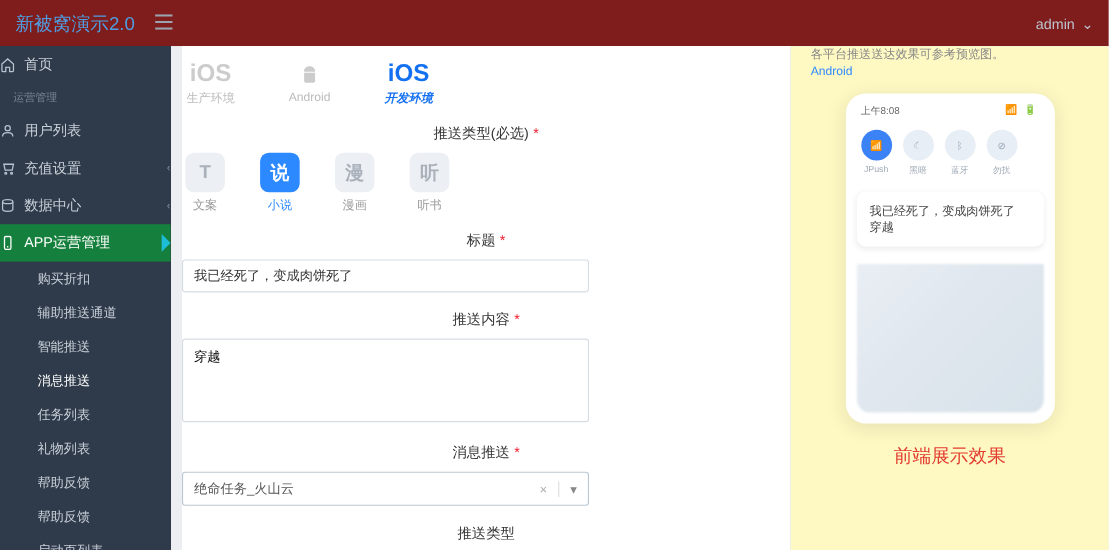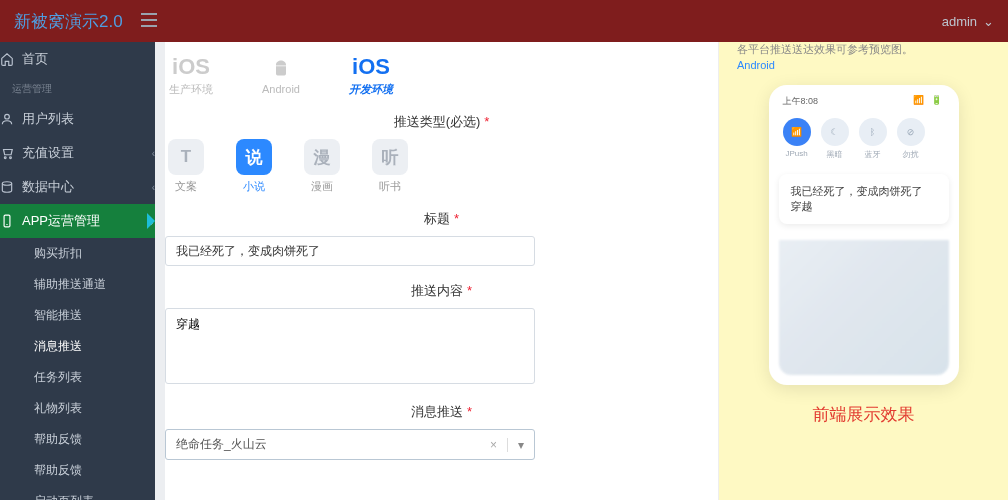--- a/index.html
+++ b/index.html
@@ -215,20 +215,21 @@
         <div class="field-label"><span>推送内容</span><span class="req">*</span></div>
         <textarea class="text-area" style="">穿越</textarea>
 
         <div class="field-label"><span>消息推送</span><span class="req">*</span></div>
         <div class="select-box">
           <span class="sel-val">绝命任务_火山云</span>
           <span class="clr">×</span>
           <span class="dd">▾</span>
         </div>
 
+        <div class="field-label">推送类型</div>
         
 
         
         
       </div>
     </div>
 
     <div class="preview-panel">
       <div class="preview-note">各平台推送送达效果可参考预览图。</div>
       <div class="preview-link">Android</div>

